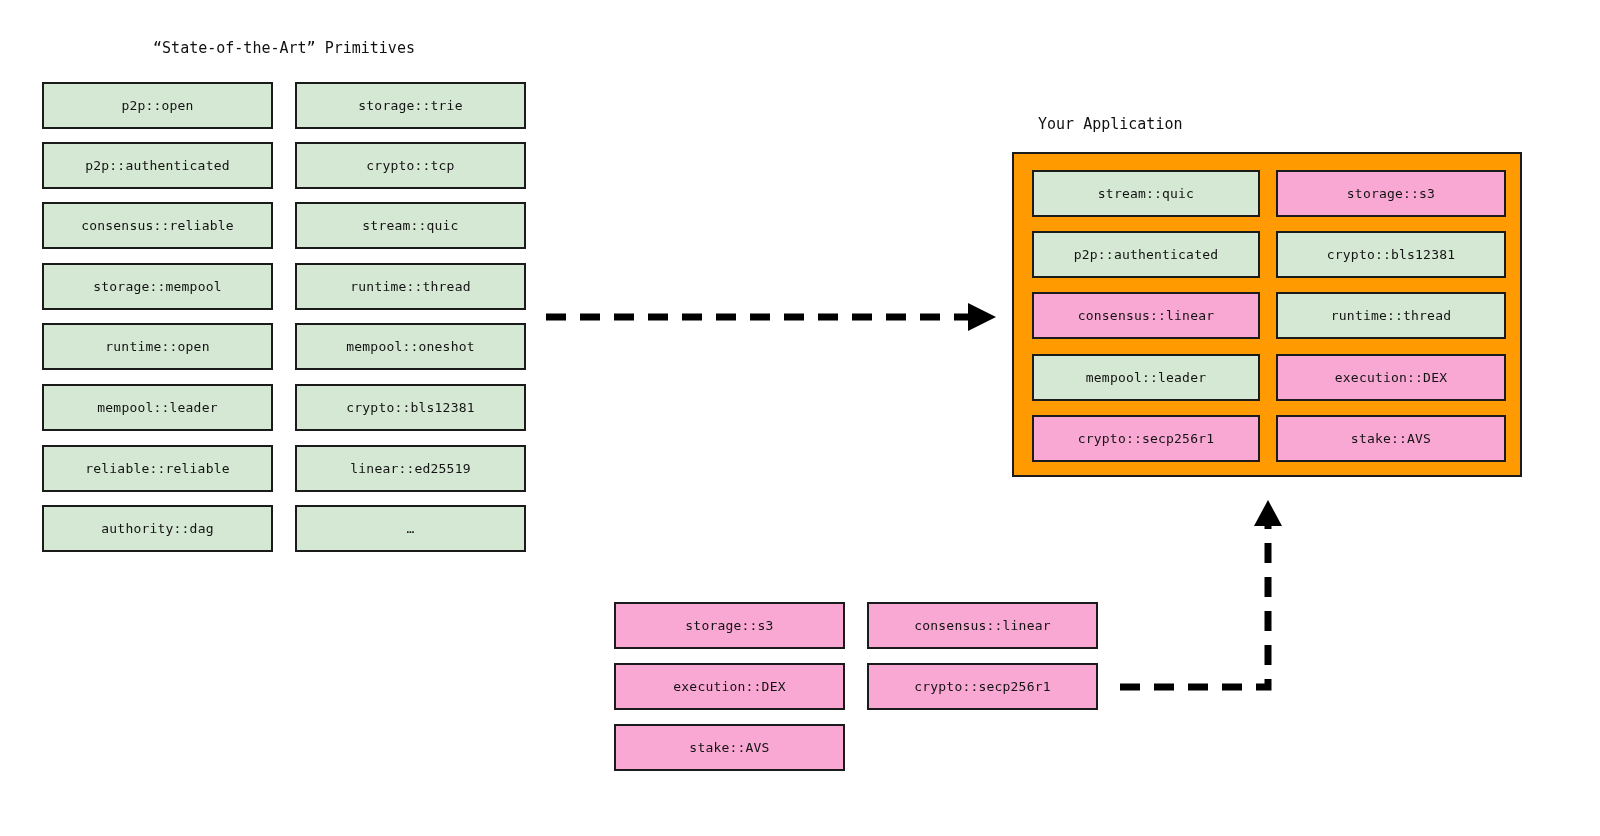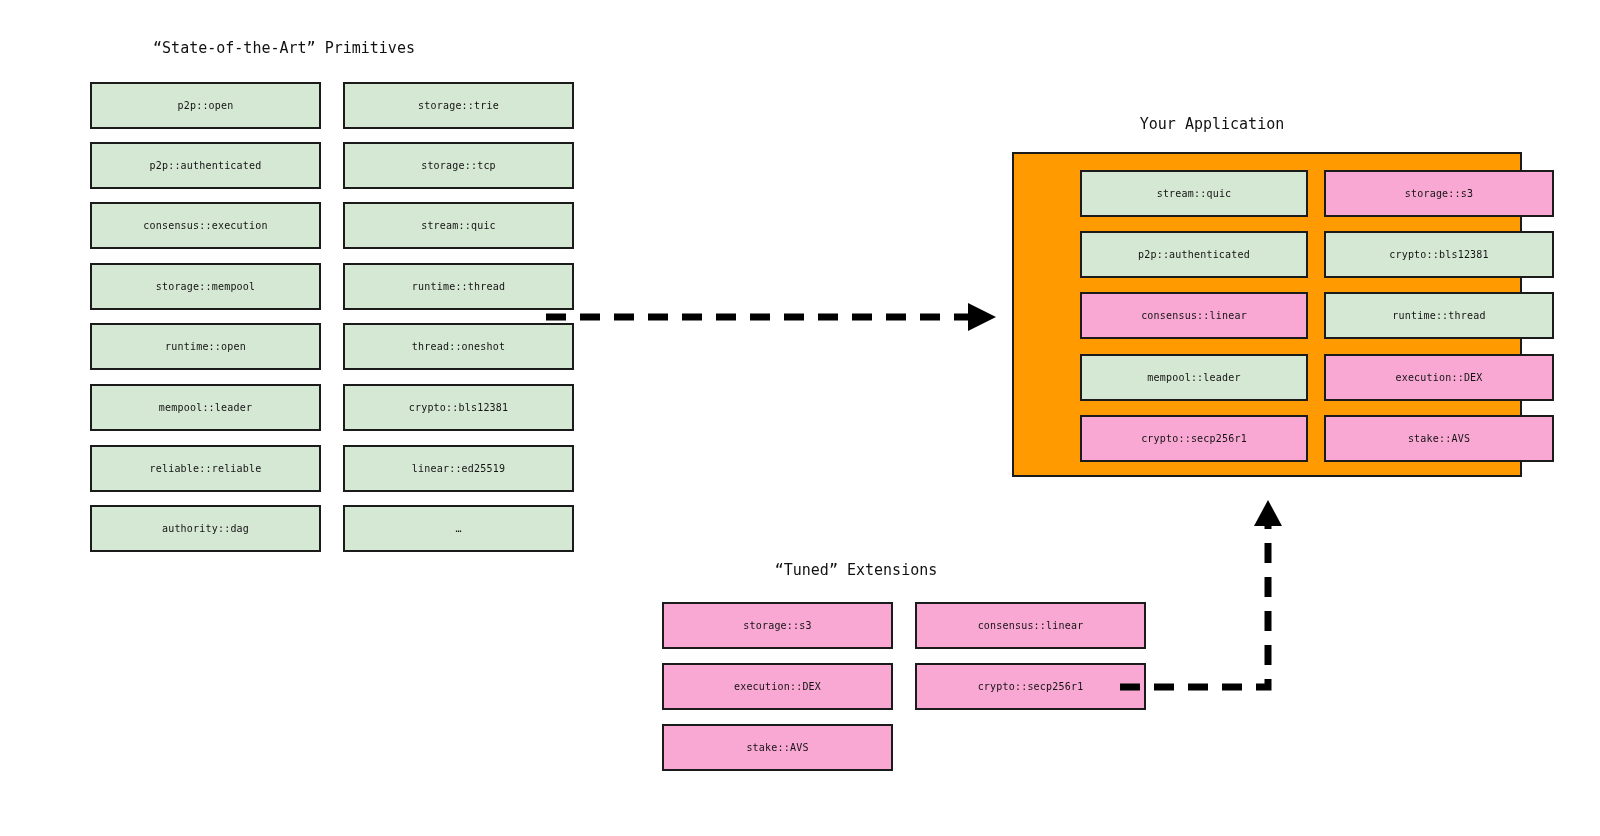--- a/index.html
+++ b/index.html
@@ -27,38 +27,37 @@
   
   .section-title {
     position: absolute;
     font-size: 15px;
     line-height: 18px;
     letter-spacing: 0px;
     color: #111111;
     white-space: nowrap;
   }
   #title-primitives { left: 42px;  top: 39px;  width: 484px; text-align: center; }
-  #title-app        { left: 957px; top: 115px; width: 510px; text-align: center; }
+  #title-app        { left: 1038px; top: 115px; width: 510px; }
   #title-tuned      { left: 614px; top: 561px; width: 484px; text-align: center; }
 
   
   .box {
     position: absolute;
     box-sizing: border-box;
     border: 2px solid #1b1b1b;
     display: flex;
     align-items: center;
     justify-content: center;
-    font-size: 10px;
+    font-size: 13px;
     line-height: 16px;
     letter-spacing: 0.2px;
     color: #131313;
     white-space: nowrap;
     height: 47px;
-    margin-left: 48px;
   }
   .box.green { background: #d5e8d4; }
   .box.pink  { background: #f9a8d4; }
 
   
   .prim-col1 { left: 42px;  width: 231px; }
   .prim-col2 { left: 295px; width: 231px; text-align: right; }
 
   
   #app-panel {
@@ -92,32 +91,32 @@
 <body>
 
 <div class="canvas">
 
   <div class="section-title" id="title-primitives">“State-of-the-Art” Primitives</div>
 
   <div>
 
     <div class="box green prim-col1" style="top:82px">p2p::open</div>
     <div class="box green prim-col1" style="top:142px">p2p::authenticated</div>
-    <div class="box green prim-col1" style="top:202px">consensus::execution</div>
+    <div class="box green prim-col1" style="top:202px">consensus::reliable</div>
     <div class="box green prim-col1" style="top:263px">storage::mempool</div>
     <div class="box green prim-col1" style="top:323px">runtime::open</div>
     <div class="box green prim-col1" style="top:384px">mempool::leader</div>
     <div class="box green prim-col1" style="top:445px">reliable::reliable</div>
     <div class="box green prim-col1" style="top:505px">authority::dag</div>
 
     <div class="box green prim-col2" style="top:82px">storage::trie</div>
-    <div class="box green prim-col2" style="top:142px">storage::tcp</div>
+    <div class="box green prim-col2" style="top:142px">crypto::tcp</div>
     <div class="box green prim-col2" style="top:202px">stream::quic</div>
     <div class="box green prim-col2" style="top:263px">runtime::thread</div>
-    <div class="box green prim-col2" style="top:323px">thread::oneshot</div>
+    <div class="box green prim-col2" style="top:323px">mempool::oneshot</div>
     <div class="box green prim-col2" style="top:384px">crypto::bls12381</div>
     <div class="box green prim-col2" style="top:445px">linear::ed25519</div>
     <div class="box green prim-col2" style="top:505px">…</div>
   </div>
 
   <div class="section-title" id="title-app">Your Application</div>
 
   <div id="app-panel"></div>
 
   <div>
@@ -128,21 +127,20 @@
     <div class="box green app-col1" style="top:354px">mempool::leader</div>
     <div class="box pink  app-col1" style="top:415px">crypto::secp256r1</div>
 
     <div class="box pink  app-col2" style="top:170px">storage::s3</div>
     <div class="box green app-col2" style="top:231px">crypto::bls12381</div>
     <div class="box green app-col2" style="top:292px">runtime::thread</div>
     <div class="box pink  app-col2" style="top:354px">execution::DEX</div>
     <div class="box pink  app-col2" style="top:415px">stake::AVS</div>
   </div>
 
-  <div class="section-title" id="title-tuned">“Tuned” Extensions</div>
 
   <div>
     <div class="box pink tuned-col1" style="top:602px">storage::s3</div>
     <div class="box pink tuned-col1" style="top:663px">execution::DEX</div>
     <div class="box pink tuned-col1" style="top:724px">stake::AVS</div>
     <div class="box pink tuned-col2" style="top:602px">consensus::linear</div>
     <div class="box pink tuned-col2" style="top:663px">crypto::secp256r1</div>
   </div>
 
   <svg class="arrow-svg" viewBox="0 0 1600 836">

